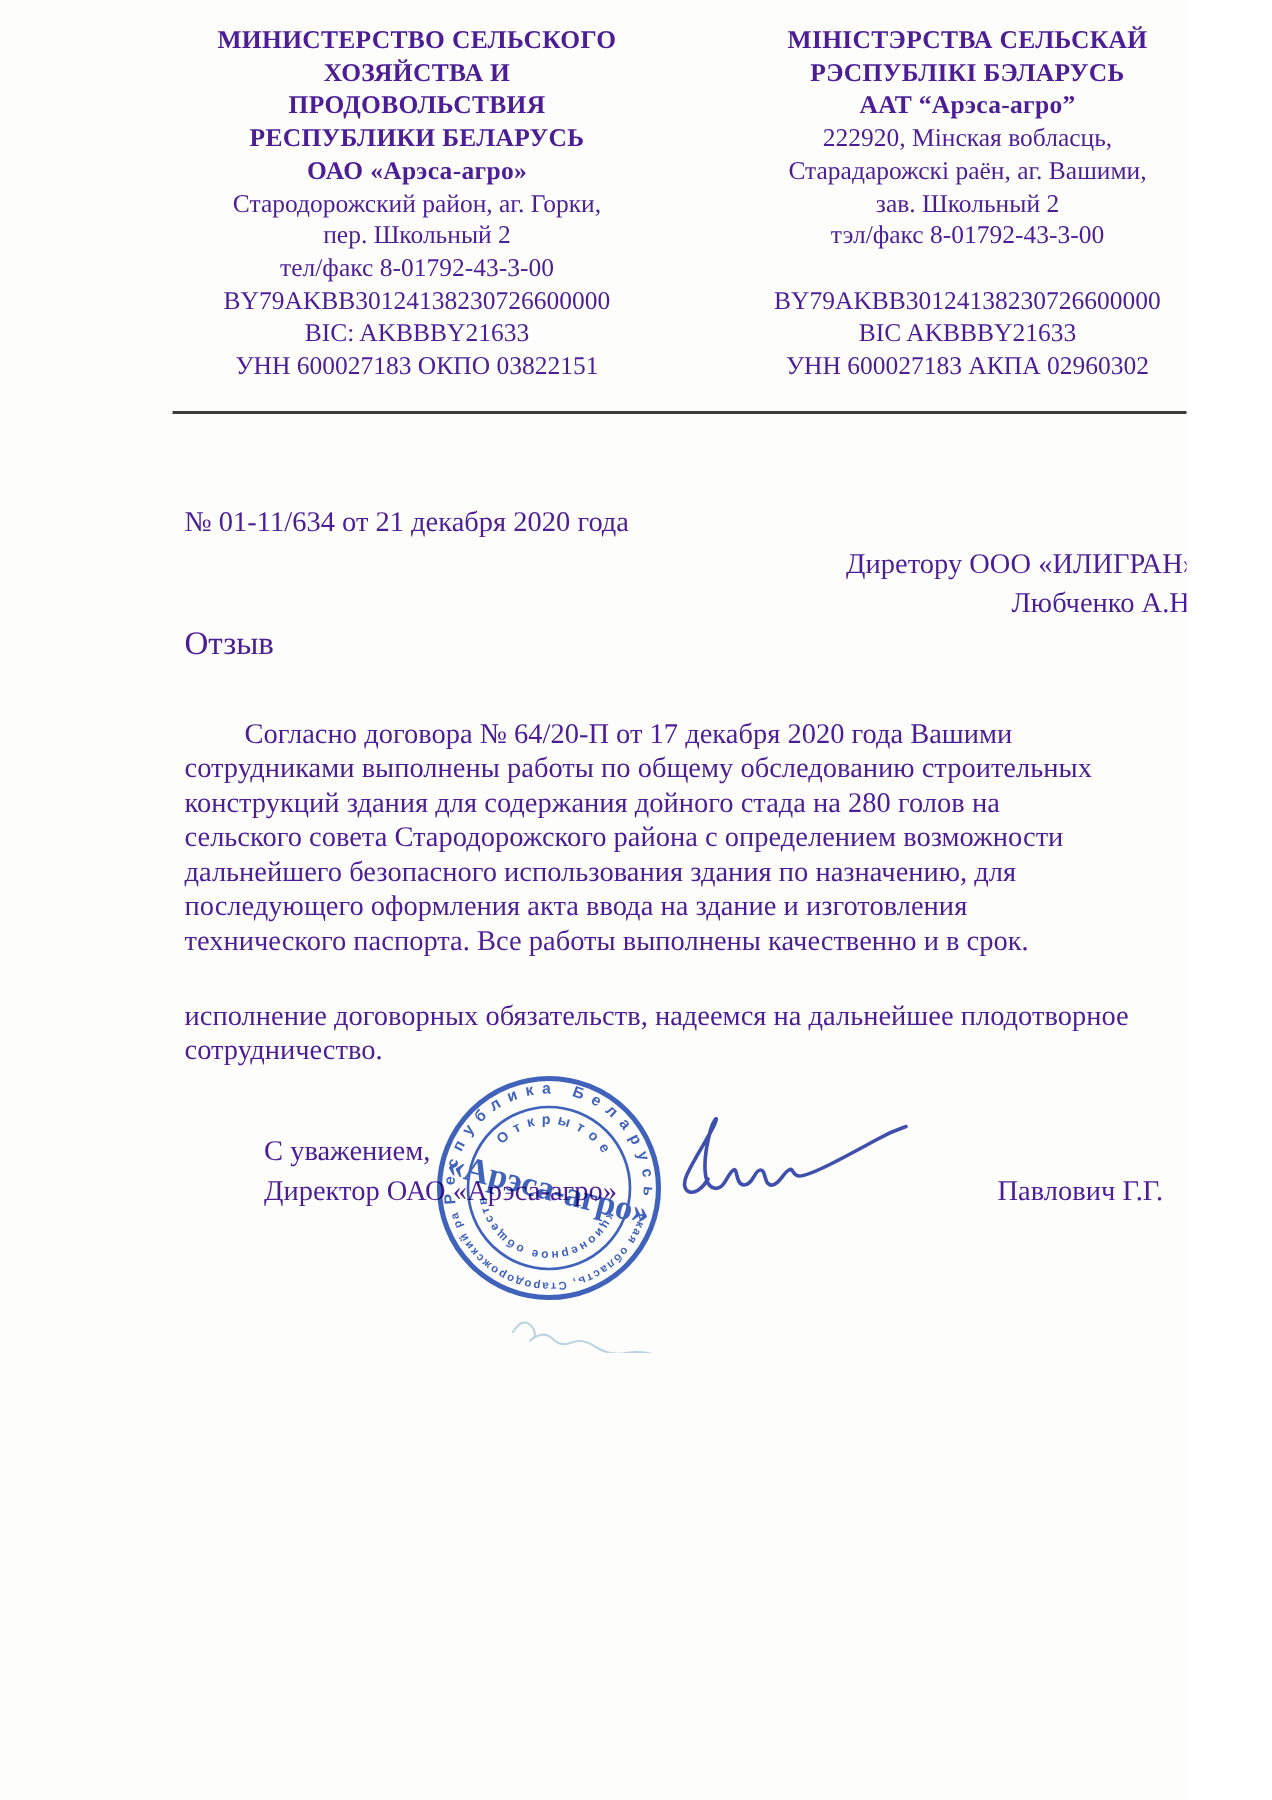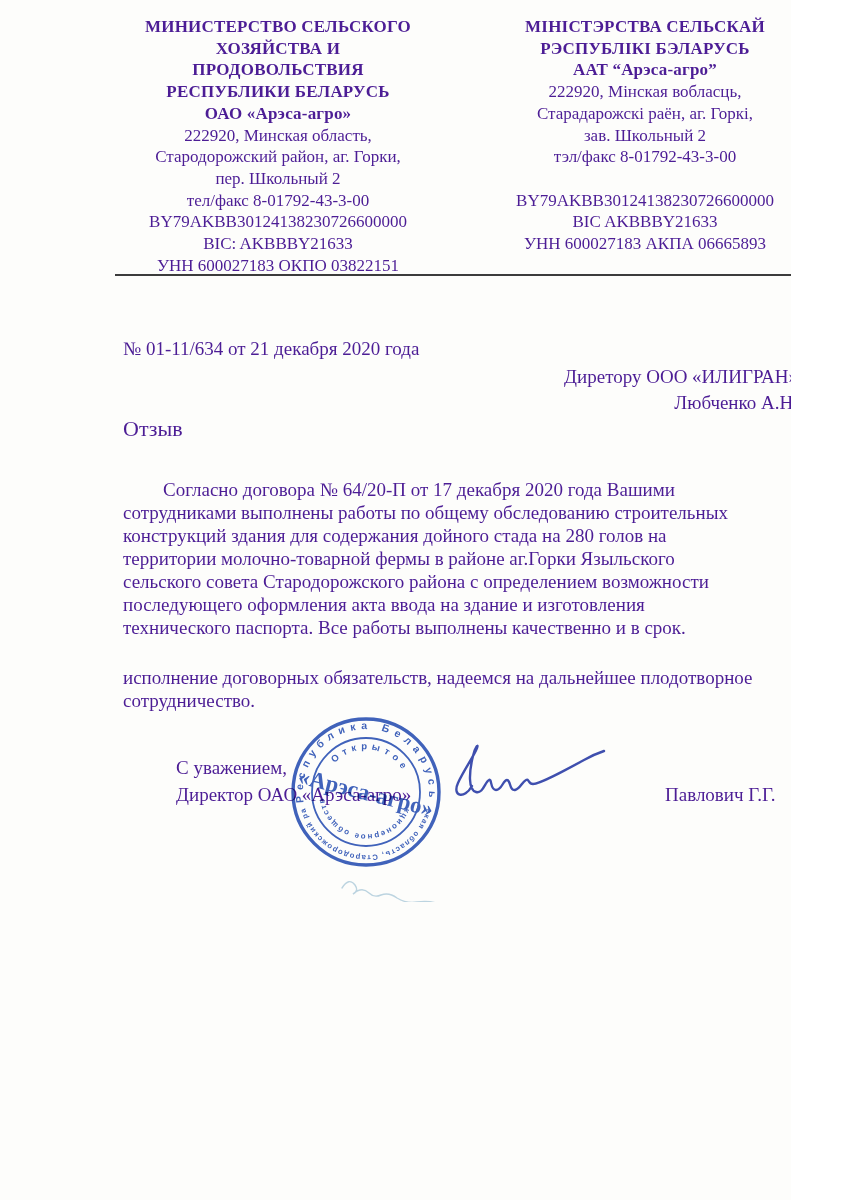--- a/index.html
+++ b/index.html
@@ -53,60 +53,59 @@
 <body>
 
 <div class="page">
 
   <div class="lh-col lh-left">
     <div class="lh-line lh-bold">МИНИСТЕРСТВО СЕЛЬСКОГО</div>
     <div class="lh-line lh-bold">ХОЗЯЙСТВА И</div>
     <div class="lh-line lh-bold">ПРОДОВОЛЬСТВИЯ</div>
     <div class="lh-line lh-bold">РЕСПУБЛИКИ БЕЛАРУСЬ</div>
     <div class="lh-line lh-bold">ОАО «Арэса-агро»</div>
-    <div class="lh-line">222920, Минская область,</div>
     <div class="lh-line">Стародорожский район, аг. Горки,</div>
     <div class="lh-line">пер. Школьный 2</div>
     <div class="lh-line">тел/факс 8-01792-43-3-00</div>
     <div class="lh-line">BY79AKBB30124138230726600000</div>
     <div class="lh-line">BIC: AKBBBY21633</div>
     <div class="lh-line">УНН 600027183 ОКПО 03822151</div>
   </div>
 
   <div class="lh-col lh-right">
     <div class="lh-line lh-bold">МІНІСТЭРСТВА СЕЛЬСКАЙ</div>
     <div class="lh-line lh-bold">РЭСПУБЛІКІ БЭЛАРУСЬ</div>
     <div class="lh-line lh-bold">ААТ “Арэса-агро”</div>
     <div class="lh-line">222920, Мінская вобласць,</div>
-    <div class="lh-line">Старадарожскі раён, аг. Горкі,</div>
+    <div class="lh-line">Старадарожскі раён, аг. Вашими,</div>
     <div class="lh-line">зав. Школьный 2</div>
     <div class="lh-line">тэл/факс 8-01792-43-3-00</div>
     <div class="lh-line"></div>
     <div class="lh-line">BY79AKBB30124138230726600000</div>
     <div class="lh-line">BIC AKBBBY21633</div>
-    <div class="lh-line">УНН 600027183 АКПА 06665893</div>
+    <div class="lh-line">УНН 600027183 АКПА 02960302</div>
   </div>
 
   <div class="divider"></div>
 
   <div class="ref-line">№ 01-11/634 от 21 декабря 2020 года</div>
 
   <div class="recipient">
     <div>Диретору ООО «ИЛИГРАН»</div>
     <div>Любченко А.Н.</div>
   </div>
 
   <div class="doc-title">Отзыв</div>
 
   <div class="para para-1">
     <div class="line indent">Согласно договора № 64/20-П от 17 декабря 2020 года Вашими</div>
     <div class="line">сотрудниками выполнены работы по общему обследованию строительных</div>
     <div class="line">конструкций здания для содержания дойного стада на 280 голов на</div>
-    <div class="line">территории молочно-товарной фермы в районе аг.Горки Языльского</div>
     <div class="line">сельского совета Стародорожского района с определением возможности</div>
+    <div class="line">дальнейшего безопасного использования здания по назначению, для</div>
     <div class="line">последующего оформления акта ввода на здание и изготовления</div>
     <div class="line">технического паспорта. Все работы выполнены качественно и в срок.</div>
   </div>
 
   <div class="para para-2">
     <div class="line">исполнение договорных обязательств, надеемся на дальнейшее плодотворное</div>
     <div class="line">сотрудничество.</div>
   </div>
 
   <div class="closing">С уважением,</div>

